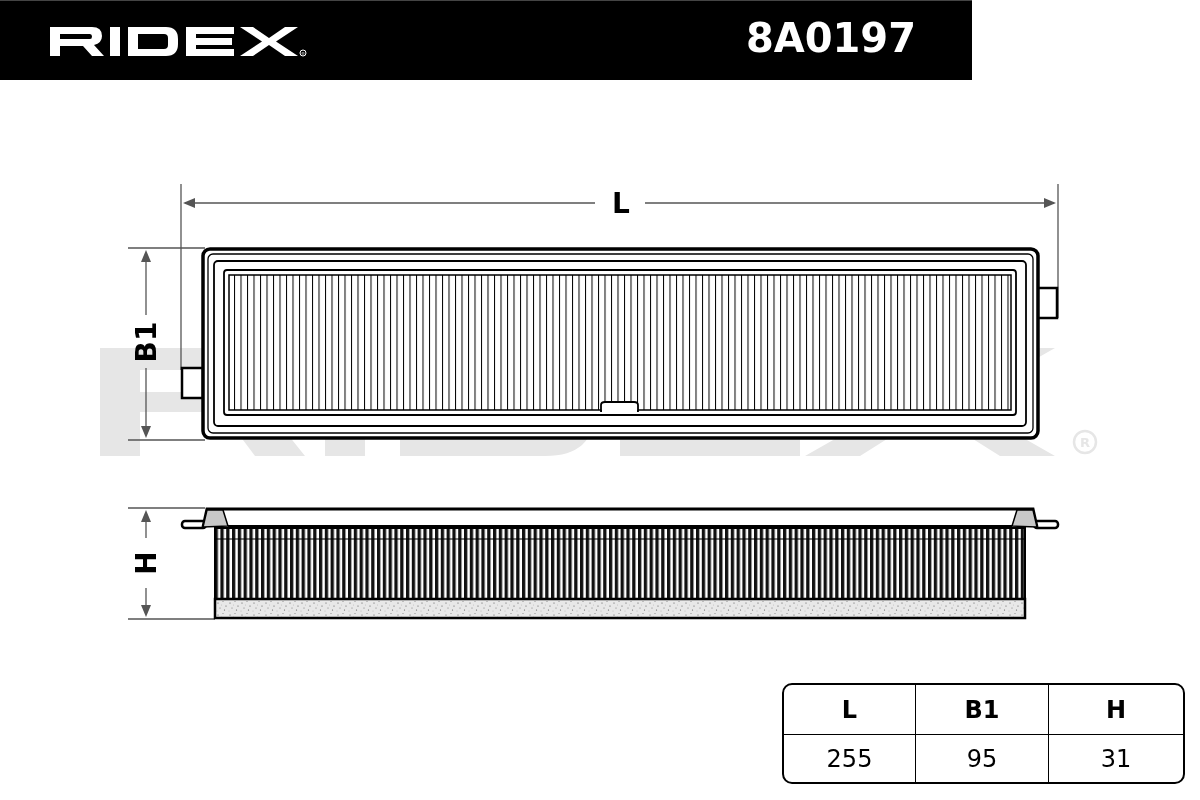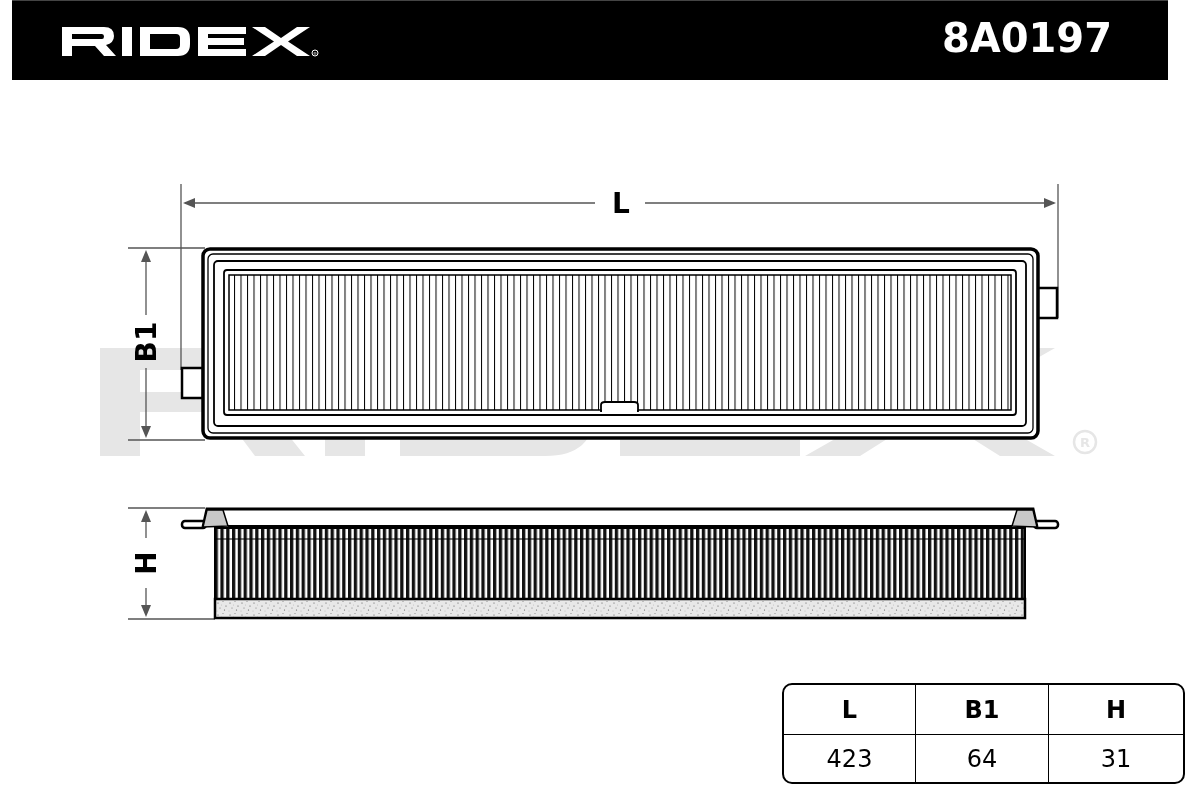--- a/index.html
+++ b/index.html
@@ -2,21 +2,21 @@
 <html><head>
 <meta charset="utf-8">
 <style>
   html, body { margin: 0; padding: 0; }
   body {
     width: 1200px; height: 800px; position: relative; overflow: hidden;
     background: #ffffff;
     font-family: "Liberation Sans", "DejaVu Sans", sans-serif;
   }
   .header {
-    position: absolute; left: 12px; top: 0; width: 1156px; height: 80px;
+    position: absolute; left: 0; top: 0; width: 972px; height: 80px;
     background: #000000; border-top: 1px solid #444;
     box-sizing: border-box;
   }
   .brand-logo {
     position: absolute; left: 48px; top: 22px; height: 36px;
   }
   .part-number {
     position: absolute; right: 56px; top: 14px;
     color: #ffffff; font-size: 40px; font-weight: bold;
     font-family: "DejaVu Sans", sans-serif; letter-spacing: 0px;
@@ -155,16 +155,16 @@
     <line x1="215" y1="539" x2="1025" y2="539" stroke="#000" stroke-width="1"></line>
 
     <rect x="215" y="599" width="810" height="19" fill="url(#foam)" stroke="#000" stroke-width="2.5"></rect>
   </g>
 </svg>
 
 <div class="dim-table">
   <div class="cell hdr c1">L</div>
   <div class="cell hdr c2">B1</div>
   <div class="cell hdr">H</div>
-  <div class="cell c1">423</div>
-  <div class="cell c2">64</div>
+  <div class="cell c1">255</div>
+  <div class="cell c2">95</div>
   <div class="cell">31</div>
 </div>
 
 </body></html>

